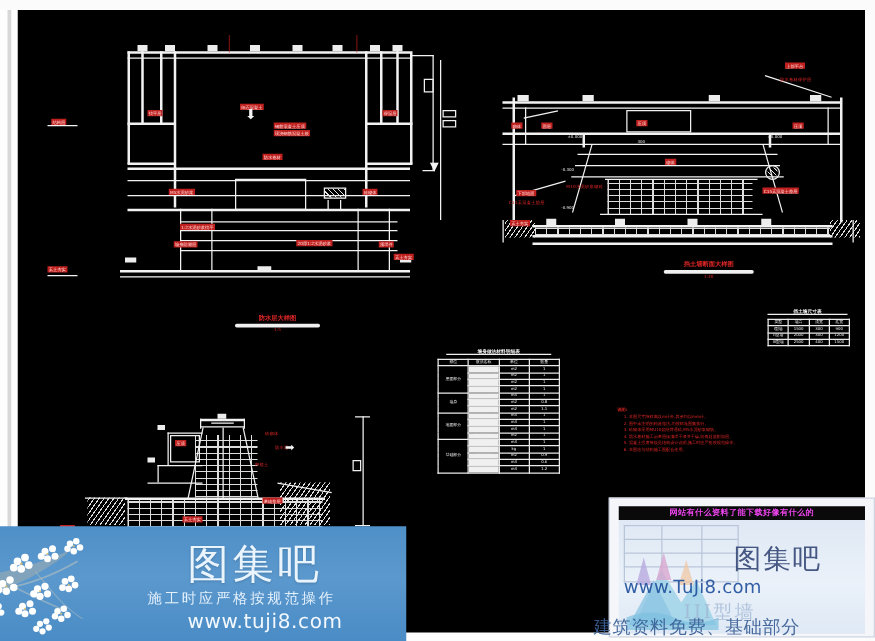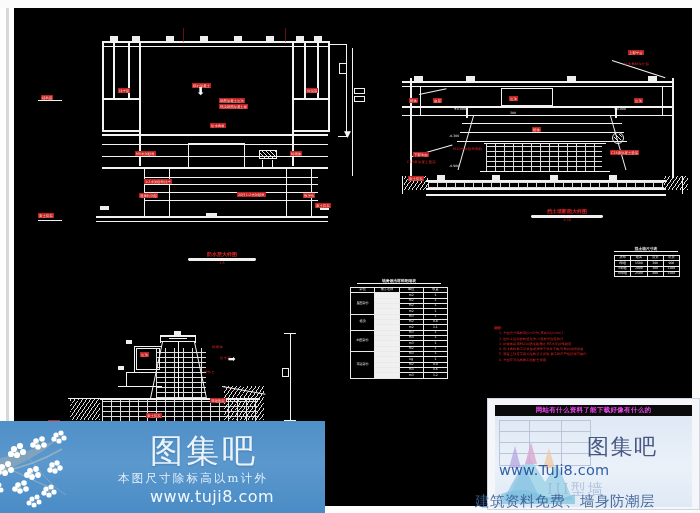--- a/index.html
+++ b/index.html
@@ -564,21 +564,21 @@
           <circle cx="50" cy="16" r=".9"></circle>
           <circle cx="71" cy="10" r=".8"></circle>
         <circle cx="17" cy="42" r=".9"></circle>
           <circle cx="44" cy="46" r=".9"></circle>
           <circle cx="67" cy="41" r=".8"></circle>
         <circle cx="32" cy="60" r=".9"></circle>
           <circle cx="61" cy="64" r=".8"></circle>
       </g>
     </svg>
     <div class="cn">图集吧</div>
-    <div class="sub">本图尺寸除标高以m计外</div>
+    <div class="sub">施工时应严格按规范操作</div>
     <div class="url">www.tuji8.com</div>
   </div>
 
   <div id="wm-right">
     <div class="tbar">
       <span>网站有什么资料了能下载好像有什么的</span>
     </div>
     <div class="sheet">
       <div class="grid">
         <div class="gl" style="left:0;top:0;width:92px;height:1px;"></div>
@@ -595,17 +595,17 @@
         <path d="M6 66 L28 22 L44 48 L56 30 L72 66 Z" fill="#9fd3e8" opacity=".85"></path>
         <path d="M2 66 L22 30 L40 66 Z" fill="#8fc6e3" opacity=".8"></path>
         <path d="M30 8 L36 30 L24 30 Z" fill="#d9a7d0" opacity=".8"></path>
         <path d="M14 12 L20 34 L8 34 Z" fill="#b6a6dd" opacity=".75"></path>
         <path d="M48 14 L54 34 L42 34 Z" fill="#f0c5a0" opacity=".7"></path>
         <path d="M0 60 Q20 52 38 60 Q56 68 74 60 L74 70 L0 70 Z" fill="#7cc0e0" opacity=".7"></path>
       </svg>
       <div class="cn">图集吧</div>
       <div class="url">www.TuJi8.com</div>
       <div class="cad">III型墙</div>
-      <div class="slogan">建筑资料免费、墙身防潮层</div>
+      <div class="slogan">建筑资料免费、基础部分</div>
     </div>
   </div>
 
 </div>
 
 </body></html>

